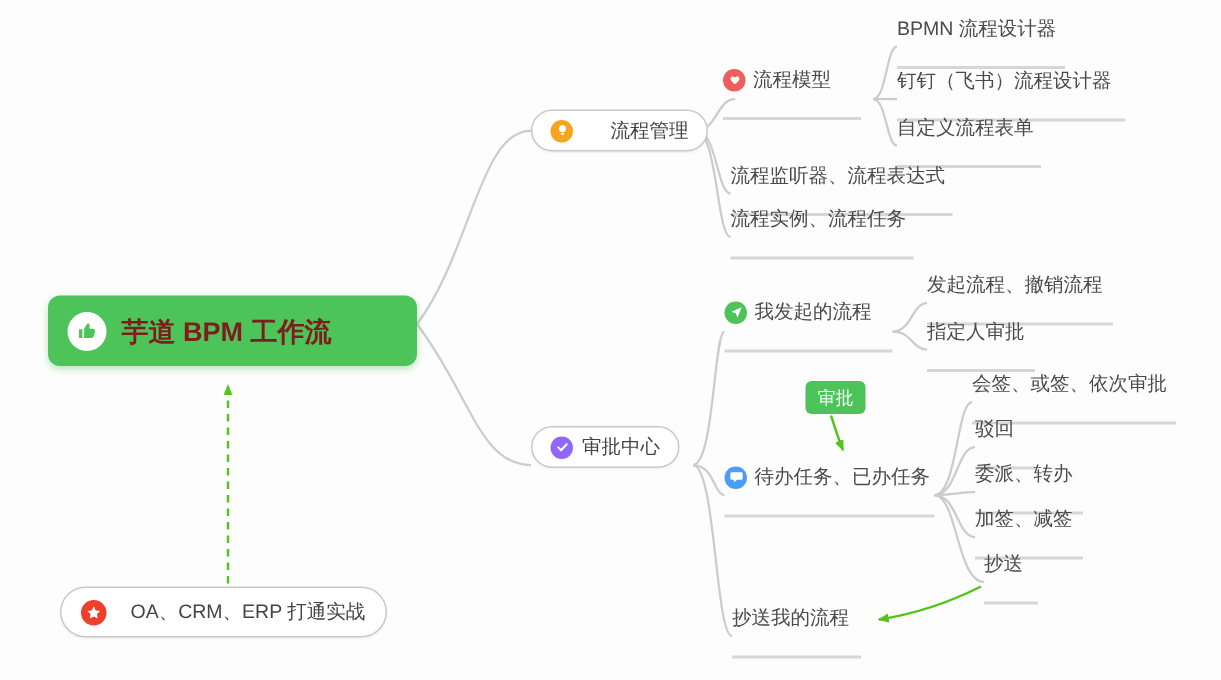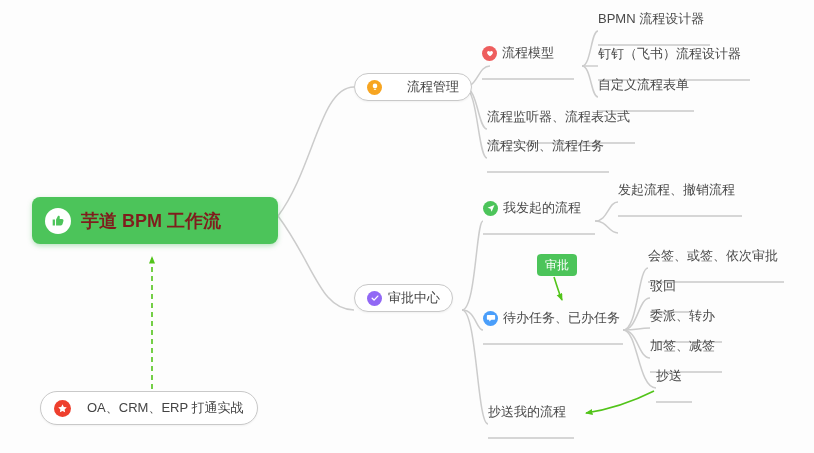--- a/index.html
+++ b/index.html
@@ -145,20 +145,21 @@
   <div class="leaf" style="left:483px; top:199px; width:112px;">
     <span class="dot bg-green">
       <svg viewBox="0 0 16 16" fill="#fff">
           <path d="M2.5 7.6L13.5 3 9 14 7.2 9.3z"></path>
         </svg>
     </span>
     <span>我发起的流程</span>
   </div>
 
   <div class="leaf" style="left:618px; top:181px; width:124px;">发起流程、撤销流程</div>
+  <div class="leaf" style="left:618px; top:212px; width:72px;">指定人审批</div>
 
   <div class="badge">审批</div>
 
   <div class="leaf" style="left:483px; top:309px; width:140px;">
     <span class="dot bg-blue">
       <svg viewBox="0 0 16 16" fill="#fff">
           <path d="M3 3h10c.9 0 1.6.7 1.6 1.6v4.6c0 .9-.7 1.6-1.6 1.6H8.7L5.2 13.6V10.8H3c-.9 0-1.6-.7-1.6-1.6V4.6C1.4 3.7 2.1 3 3 3z"></path>
         </svg>
     </span>
     <span>待办任务、已办任务</span>

